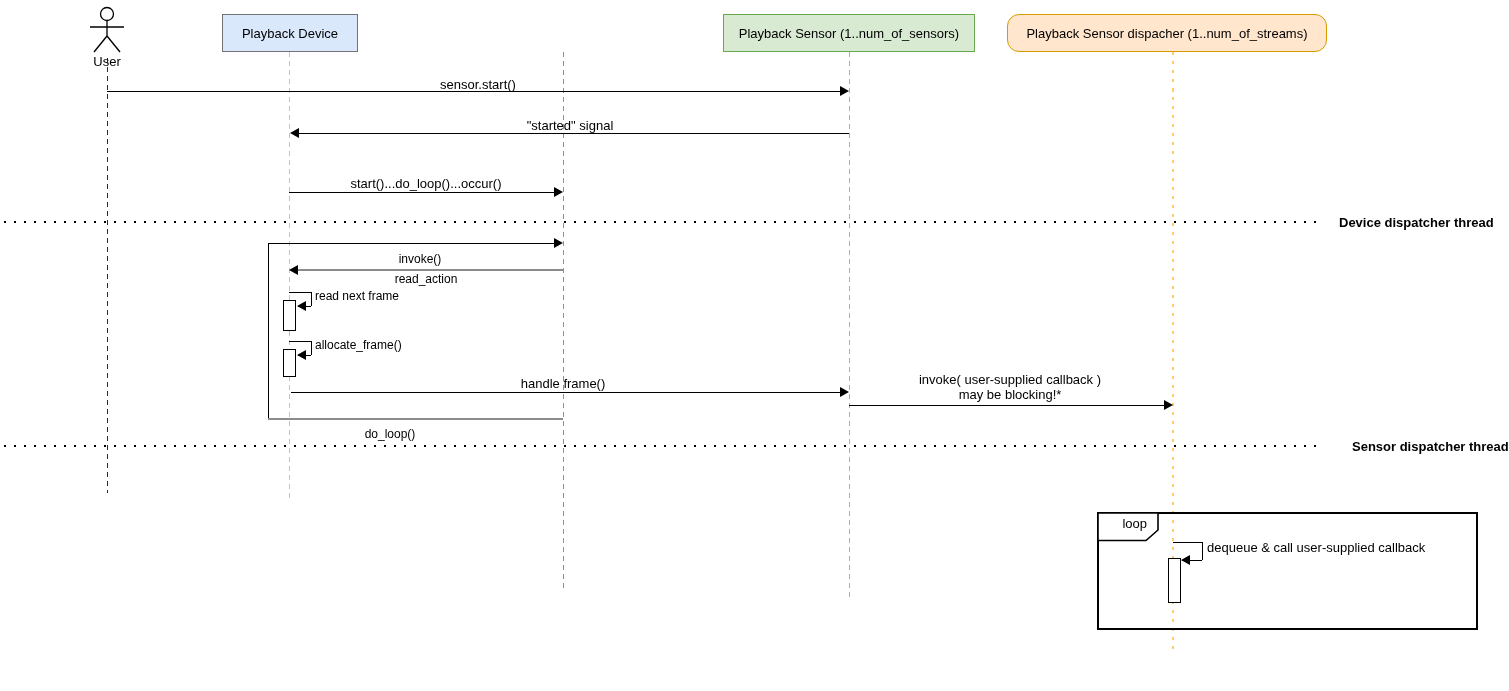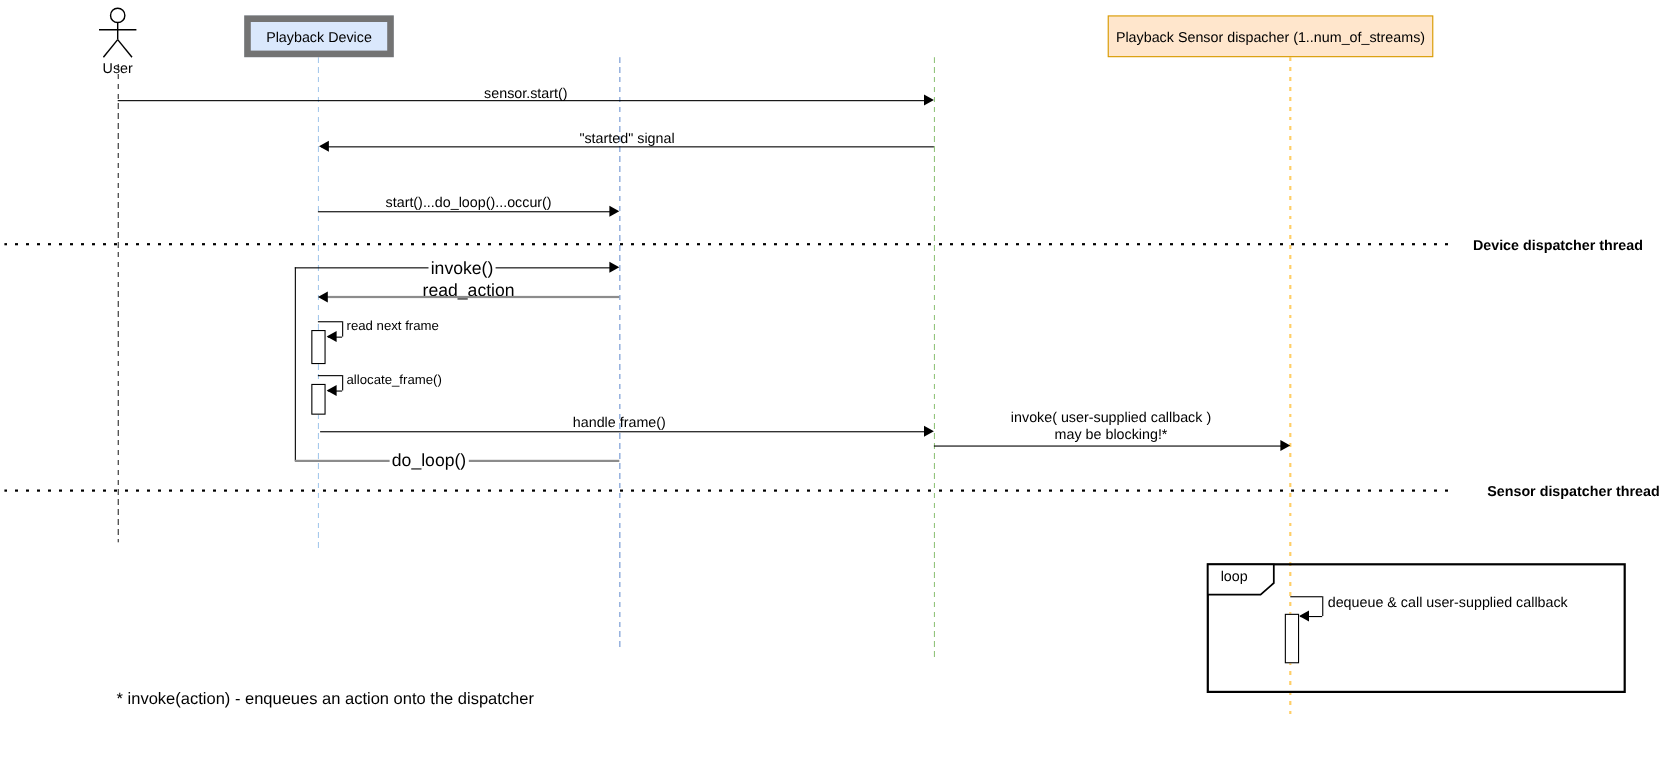--- a/index.html
+++ b/index.html
@@ -3,57 +3,57 @@
 <meta charset="utf-8">
 <style>
   html,body{margin:0;padding:0;background:#fff;}
   .stage{position:relative;width:1509px;height:691px;background:#ffffff;
          font-family:"Liberation Sans",sans-serif;color:#000;overflow:hidden;}
 
   
   .pbox{position:absolute;top:14px;height:38px;box-sizing:border-box;
         display:flex;align-items:center;justify-content:center;
         font-size:13px;text-align:center;white-space:nowrap;}
-  .pbox.blue{background:#dae8fc;border:6px solid #737373;}
+  .pbox.blue{background:#dae8fc;border:1px solid #737373;}
   .pbox.green{background:#d9ead3;border:1px solid #6aa84f;}
   .pbox.orange{background:#ffe6cc;border:1px solid #d79b00;}
 
   
   .lifeline{position:absolute;width:1px;}
   .ll-user{background:repeating-linear-gradient(180deg,#2b2b2b 0 5px,transparent 5px 9px);}
   .ll-device{background:repeating-linear-gradient(180deg,#a6c9ec 0 5px,transparent 5px 9px);}
   .ll-disp{background:repeating-linear-gradient(180deg,#6d93d1 0 5px,transparent 5px 9px);}
   .ll-sensor{background:repeating-linear-gradient(180deg,#93c47d 0 5px,transparent 5px 9px);}
   .ll-sdisp{width:2px;background:repeating-linear-gradient(180deg,#ffce66 0 3.5px,transparent 3.5px 9px);}
 
   
   .msg-line{position:absolute;height:0;border-top:1px solid #000;}
   .msg-line.gray{border-top:2px solid #8c8c8c;}
   .vline{position:absolute;width:0;border-left:1px solid #000;}
   .tri-r{position:absolute;width:0;height:0;border-top:5px solid transparent;
          border-bottom:5px solid transparent;border-left:9px solid #000;}
   .tri-l{position:absolute;width:0;height:0;border-top:5px solid transparent;
          border-bottom:5px solid transparent;border-right:9px solid #000;}
   .msg-label{position:absolute;font-size:13px;white-space:nowrap;transform:translateX(-50%);}
-  .msg-label.small{font-size:16px;}
+  .msg-label.small{font-size:12px;margin-top:16px;}
   .msg-label.online{background:#fff;padding:0 2px;}
   .side-label{position:absolute;font-size:12px;white-space:nowrap;}
 
   
   .dotted-sep{position:absolute;height:2px;
               background:repeating-linear-gradient(90deg,#000 0 2.5px,transparent 2.5px 10px);}
   .thread-label{position:absolute;font-weight:bold;font-size:13px;white-space:nowrap;}
 
   
   .act-rect{position:absolute;width:13px;background:#fff;border:1px solid #000;box-sizing:border-box;}
 
   
   .loop-box{position:absolute;border:2px solid #000;box-sizing:border-box;background:transparent;}
   .loop-tab{position:absolute;width:64px;height:30px;}
-  .loop-tab-label{position:absolute;left:0;top:4px;width:50px;text-align:center;font-size:13px;}
+  .loop-tab-label{position:absolute;left:0;top:4px;width:50px;text-align:right;font-size:13px;}
 
   .footnote{position:absolute;font-size:15px;line-height:20px;white-space:nowrap;}
   .actor-label{position:absolute;font-size:13px;transform:translateX(-50%);white-space:nowrap;}
 </style>
 </head>
 <body>
 
 <div class="stage">
 
   <div class="lifeline ll-user" style="left:107px;top:58px;height:435px;"></div>
@@ -65,21 +65,22 @@
   <svg style="position:absolute;left:85px;top:5px;" width="44" height="50" viewBox="0 0 44 50">
     <circle cx="22" cy="9" r="6.5" fill="#ffffff" stroke="#000" stroke-width="1.3"></circle>
     <line x1="22" y1="15.5" x2="22" y2="31" stroke="#000" stroke-width="1.3"></line>
     <line x1="5" y1="22" x2="39" y2="22" stroke="#000" stroke-width="1.3"></line>
     <line x1="22" y1="31" x2="9" y2="47" stroke="#000" stroke-width="1.3"></line>
     <line x1="22" y1="31" x2="35" y2="47" stroke="#000" stroke-width="1.3"></line>
   </svg>
   <div class="actor-label" style="left:107px;top:54px;">User</div>
 
   <div class="pbox blue" style="left:222px;width:136px;">Playback Device</div>
-  <div class="pbox orange" style="left:1007px;width:296px;">Playback Sensor dispacher (1..num_of_streams)</div>
+  <div class="pbox green" style="left:723px;width:252px;">Playback Sensor (1..num_of_sensors)</div>
+  <div class="pbox orange" style="left:1007px;width:320px;border-radius:12px;">Playback Sensor dispacher (1..num_of_streams)</div>
 
   <div class="msg-label" style="left:478px;top:77px;">sensor.start()</div>
   <div class="msg-line" style="left:107px;top:91px;width:734px;"></div>
   <div class="tri-r" style="left:840px;top:86px;"></div>
 
   <div class="msg-label" style="left:570px;top:118px;">"started" signal</div>
   <div class="msg-line" style="left:292px;top:133px;width:557px;"></div>
   <div class="tri-l" style="left:290px;top:128px;"></div>
 
   <div class="msg-label" style="left:426px;top:176px;">start()...do_loop()...occur()</div>
@@ -135,15 +136,14 @@
     <div class="loop-tab-label">loop</div>
   </div>
 
   <div class="msg-line" style="left:1173px;top:542px;width:29px;"></div>
   <div class="vline" style="left:1202px;top:542px;height:18px;"></div>
   <div class="msg-line" style="left:1182px;top:560px;width:20px;"></div>
   <div class="tri-l" style="left:1181px;top:555px;"></div>
   <div class="act-rect" style="left:1168px;top:558px;height:45px;"></div>
   <div class="side-label" style="left:1207px;top:540px;font-size:13px;">dequeue &amp; call user-supplied callback</div>
 
-  <div class="footnote" style="left:106px;top:626px;">* invoke(action) - enqueues an action onto the dispatcher</div>
 
 </div>
 
 </body></html>

